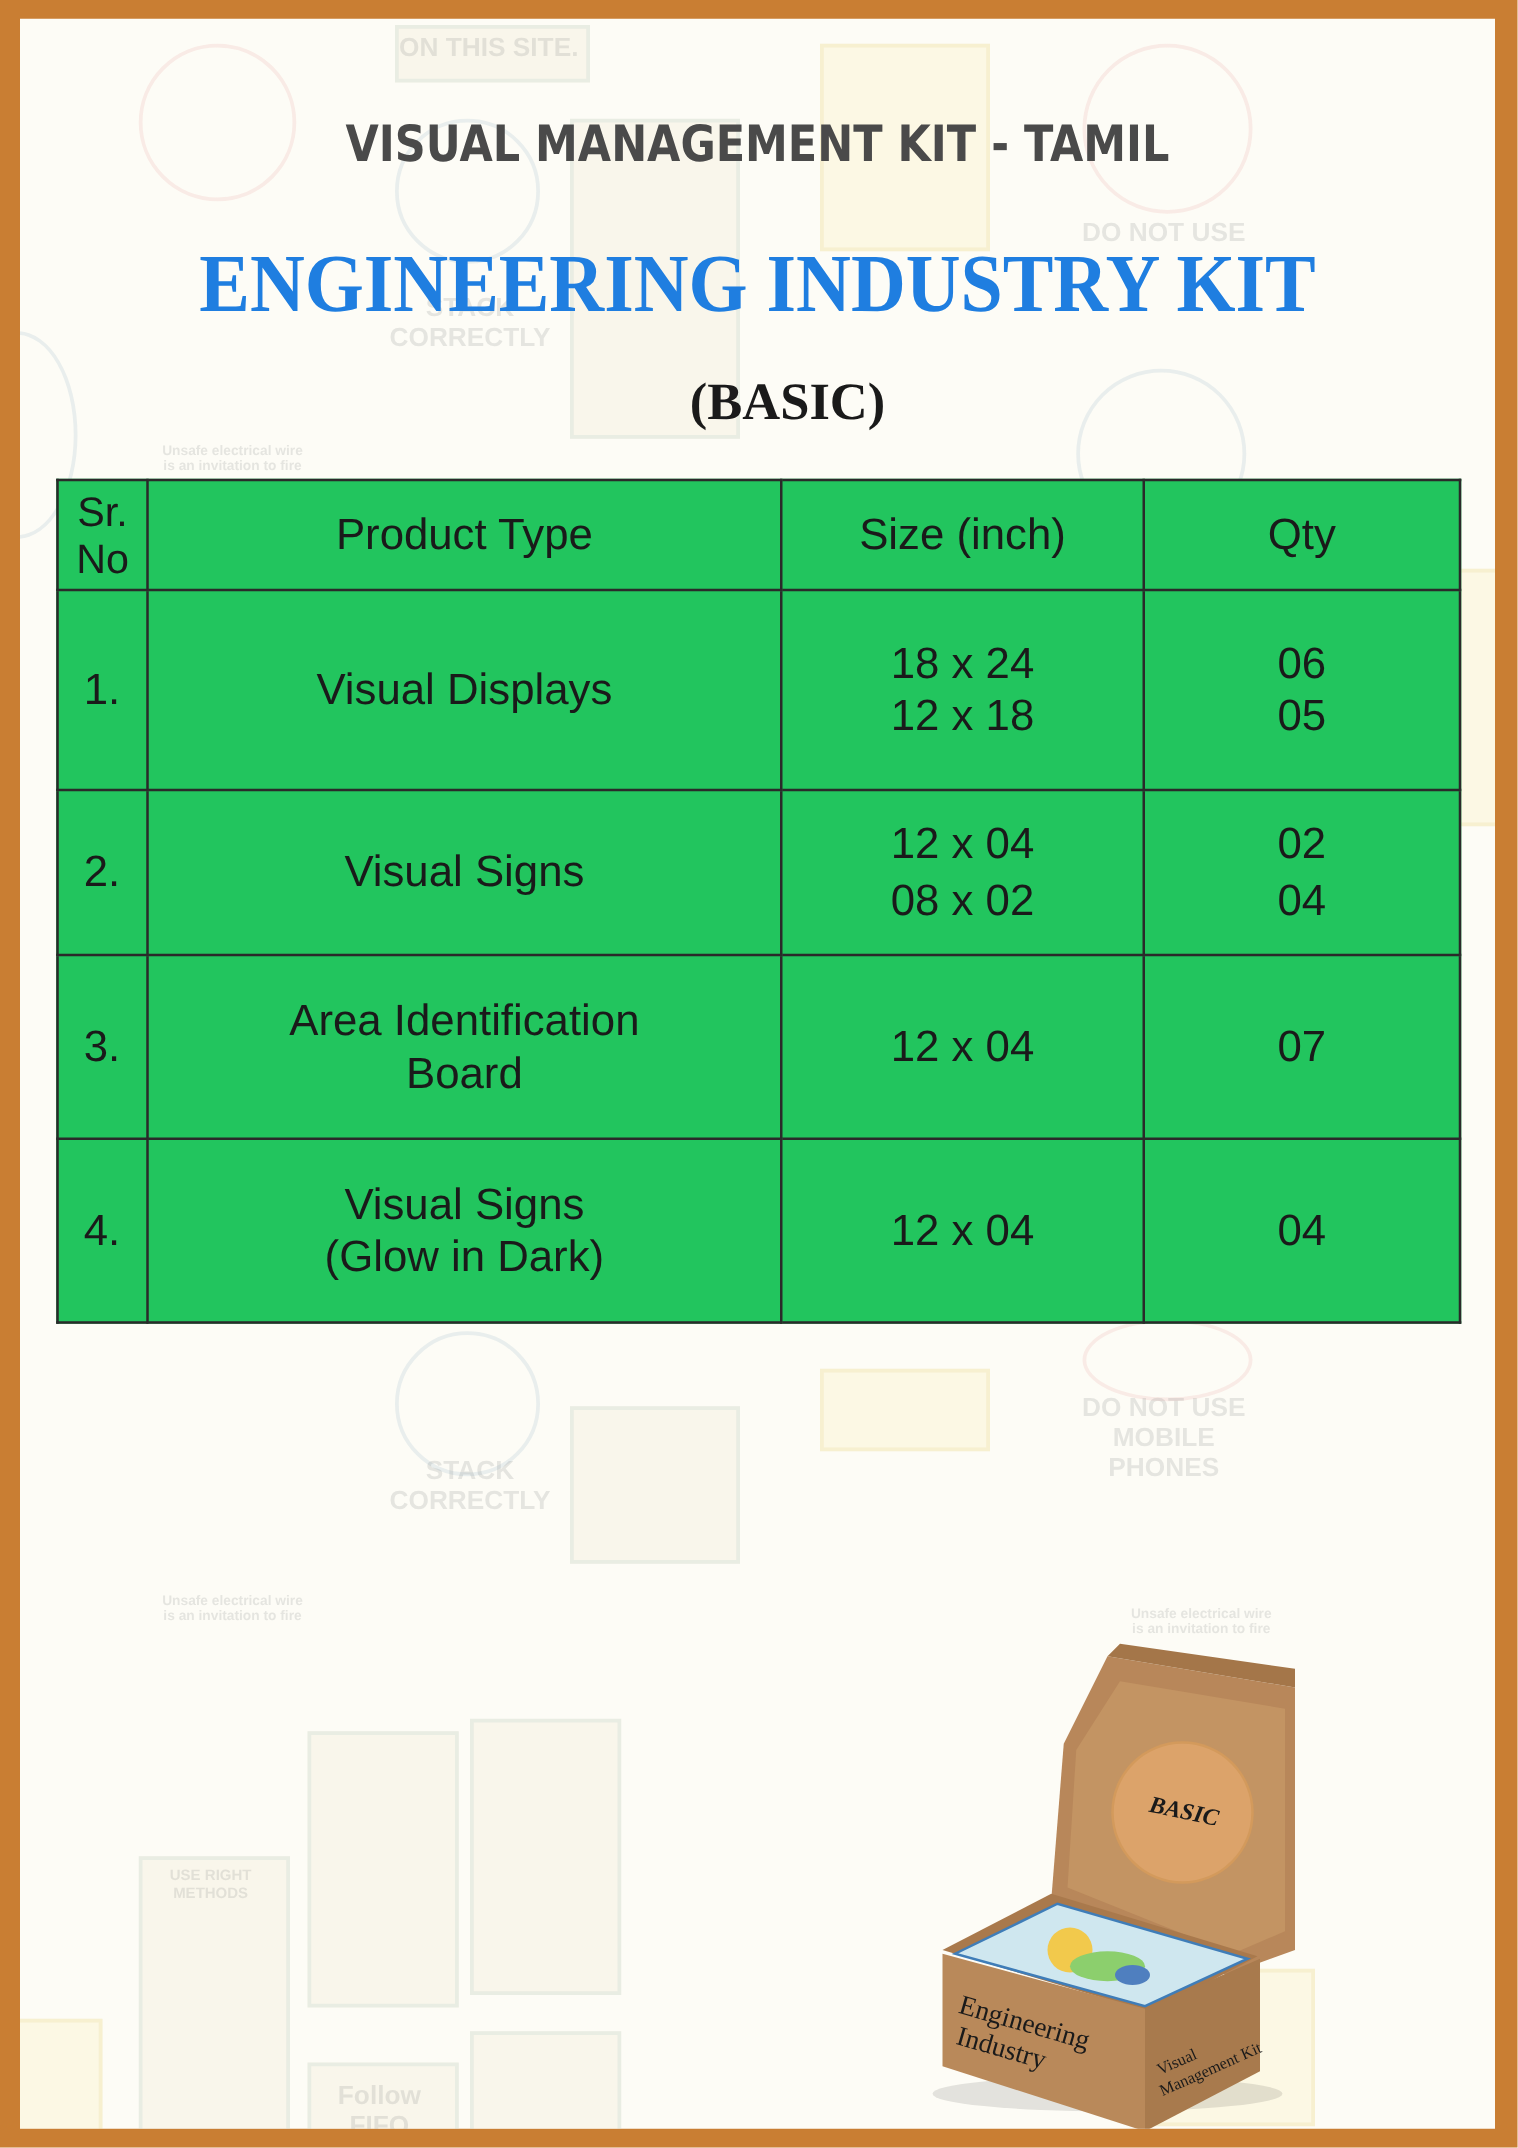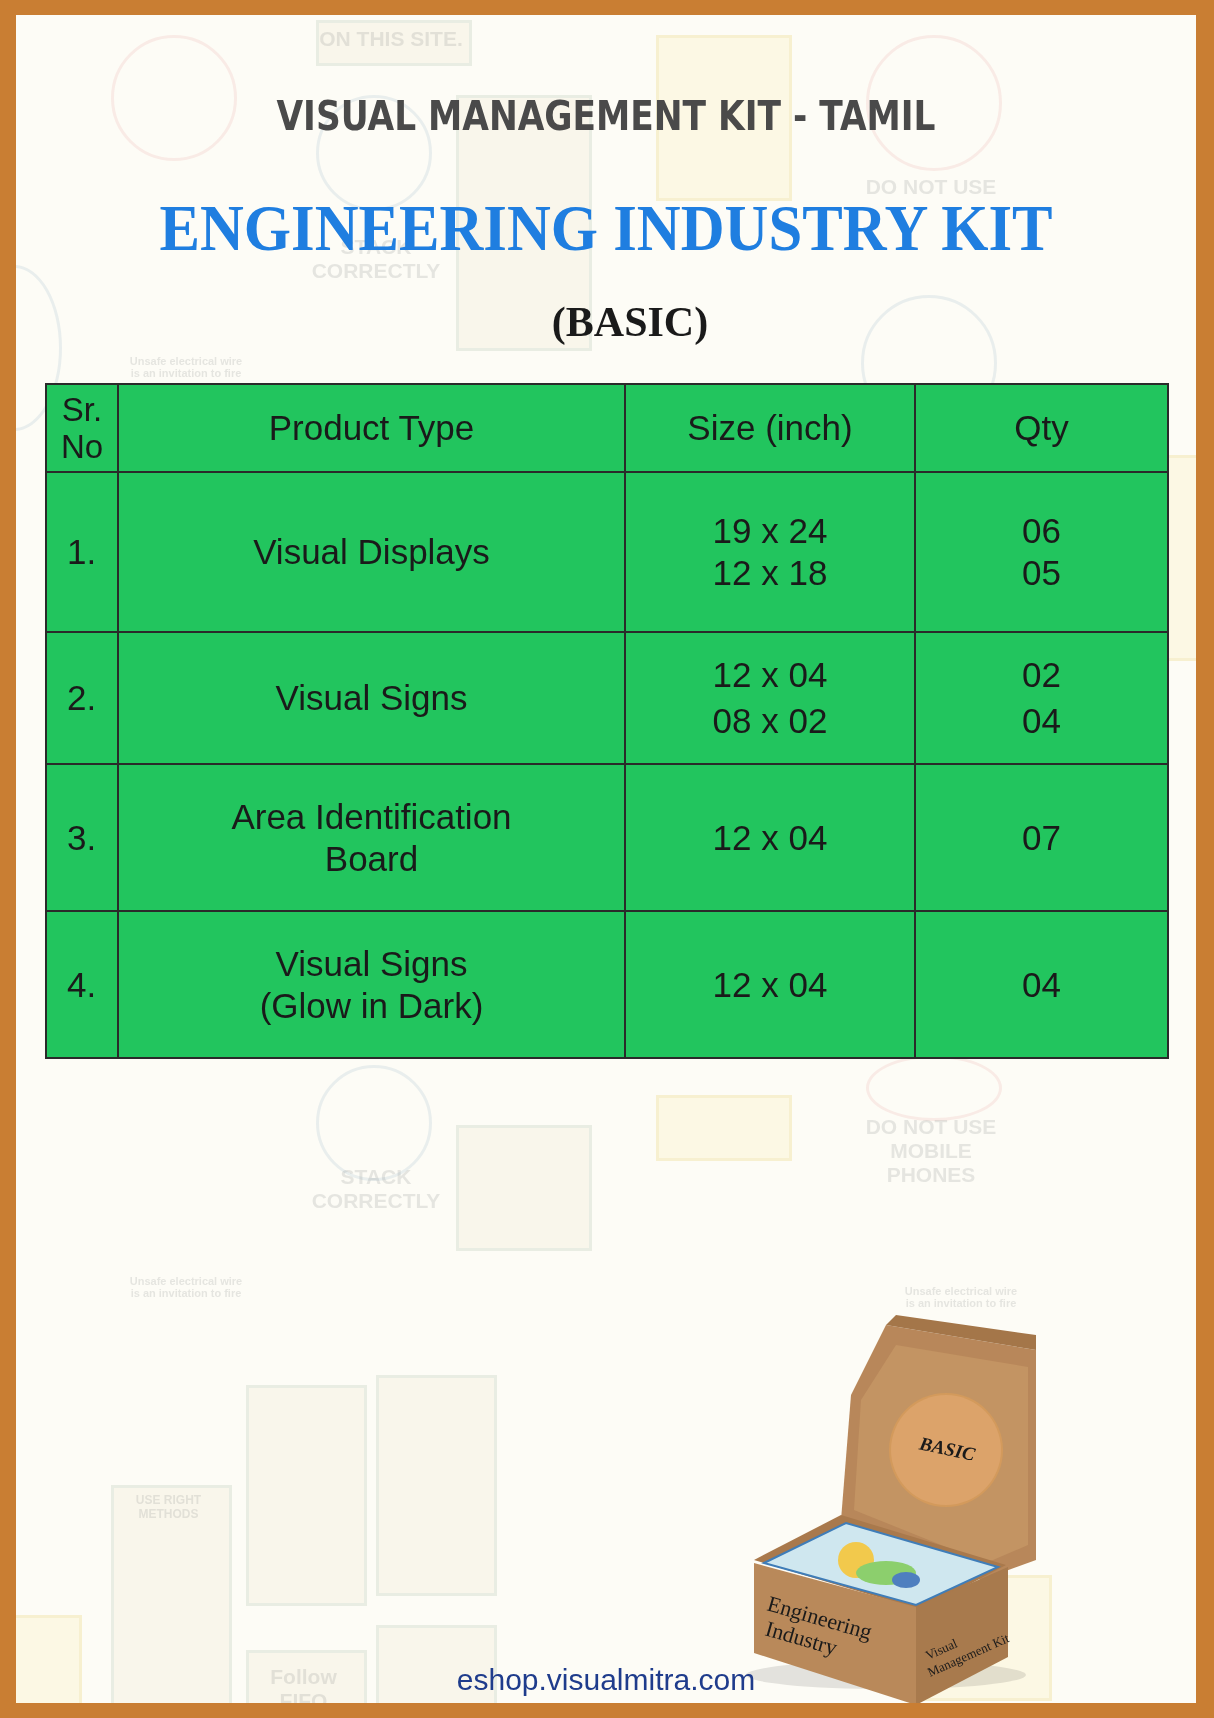--- a/index.html
+++ b/index.html
@@ -136,21 +136,21 @@
       <th class="col-size">Size (inch)</th>
       <th>Qty</th>
     </tr>
 
     <tr class="row1">
       <td class="sr">1.</td>
       <td>
         <span class="line">Visual Displays</span>
       </td>
       <td>
-        <span class="line">19 x 24</span>
+        <span class="line">18 x 24</span>
         <span class="line">12 x 18</span>
       </td>
       <td>
         <span class="line">06</span>
         <span class="line">05</span>
       </td>
     </tr>
 
     <tr class="row2">
       <td class="sr">2.</td>
@@ -210,14 +210,13 @@
 
     <polygon points="18,258 180,302 180,400 18,348" fill="#b9895a"></polygon>
 
     <polygon points="180,302 272,262 272,352 180,400" fill="#a87a4d"></polygon>
     <text x="30" y="305" font-family="Liberation Serif, serif" font-size="22" fill="#1a1a1a" transform="rotate(16 30 305)">Engineering</text>
     <text x="28" y="330" font-family="Liberation Serif, serif" font-size="22" fill="#1a1a1a" transform="rotate(16 28 330)">Industry</text>
     <text x="192" y="355" font-family="Liberation Serif, serif" font-size="13" fill="#1a1a1a" transform="rotate(-24 192 355)">Visual</text>
     <text x="194" y="372" font-family="Liberation Serif, serif" font-size="13" fill="#1a1a1a" transform="rotate(-24 194 372)">Management Kit</text>
   </svg>
 
-  <a class="footer-link">eshop.visualmitra.com</a>
 </div>
 
 </body></html>

